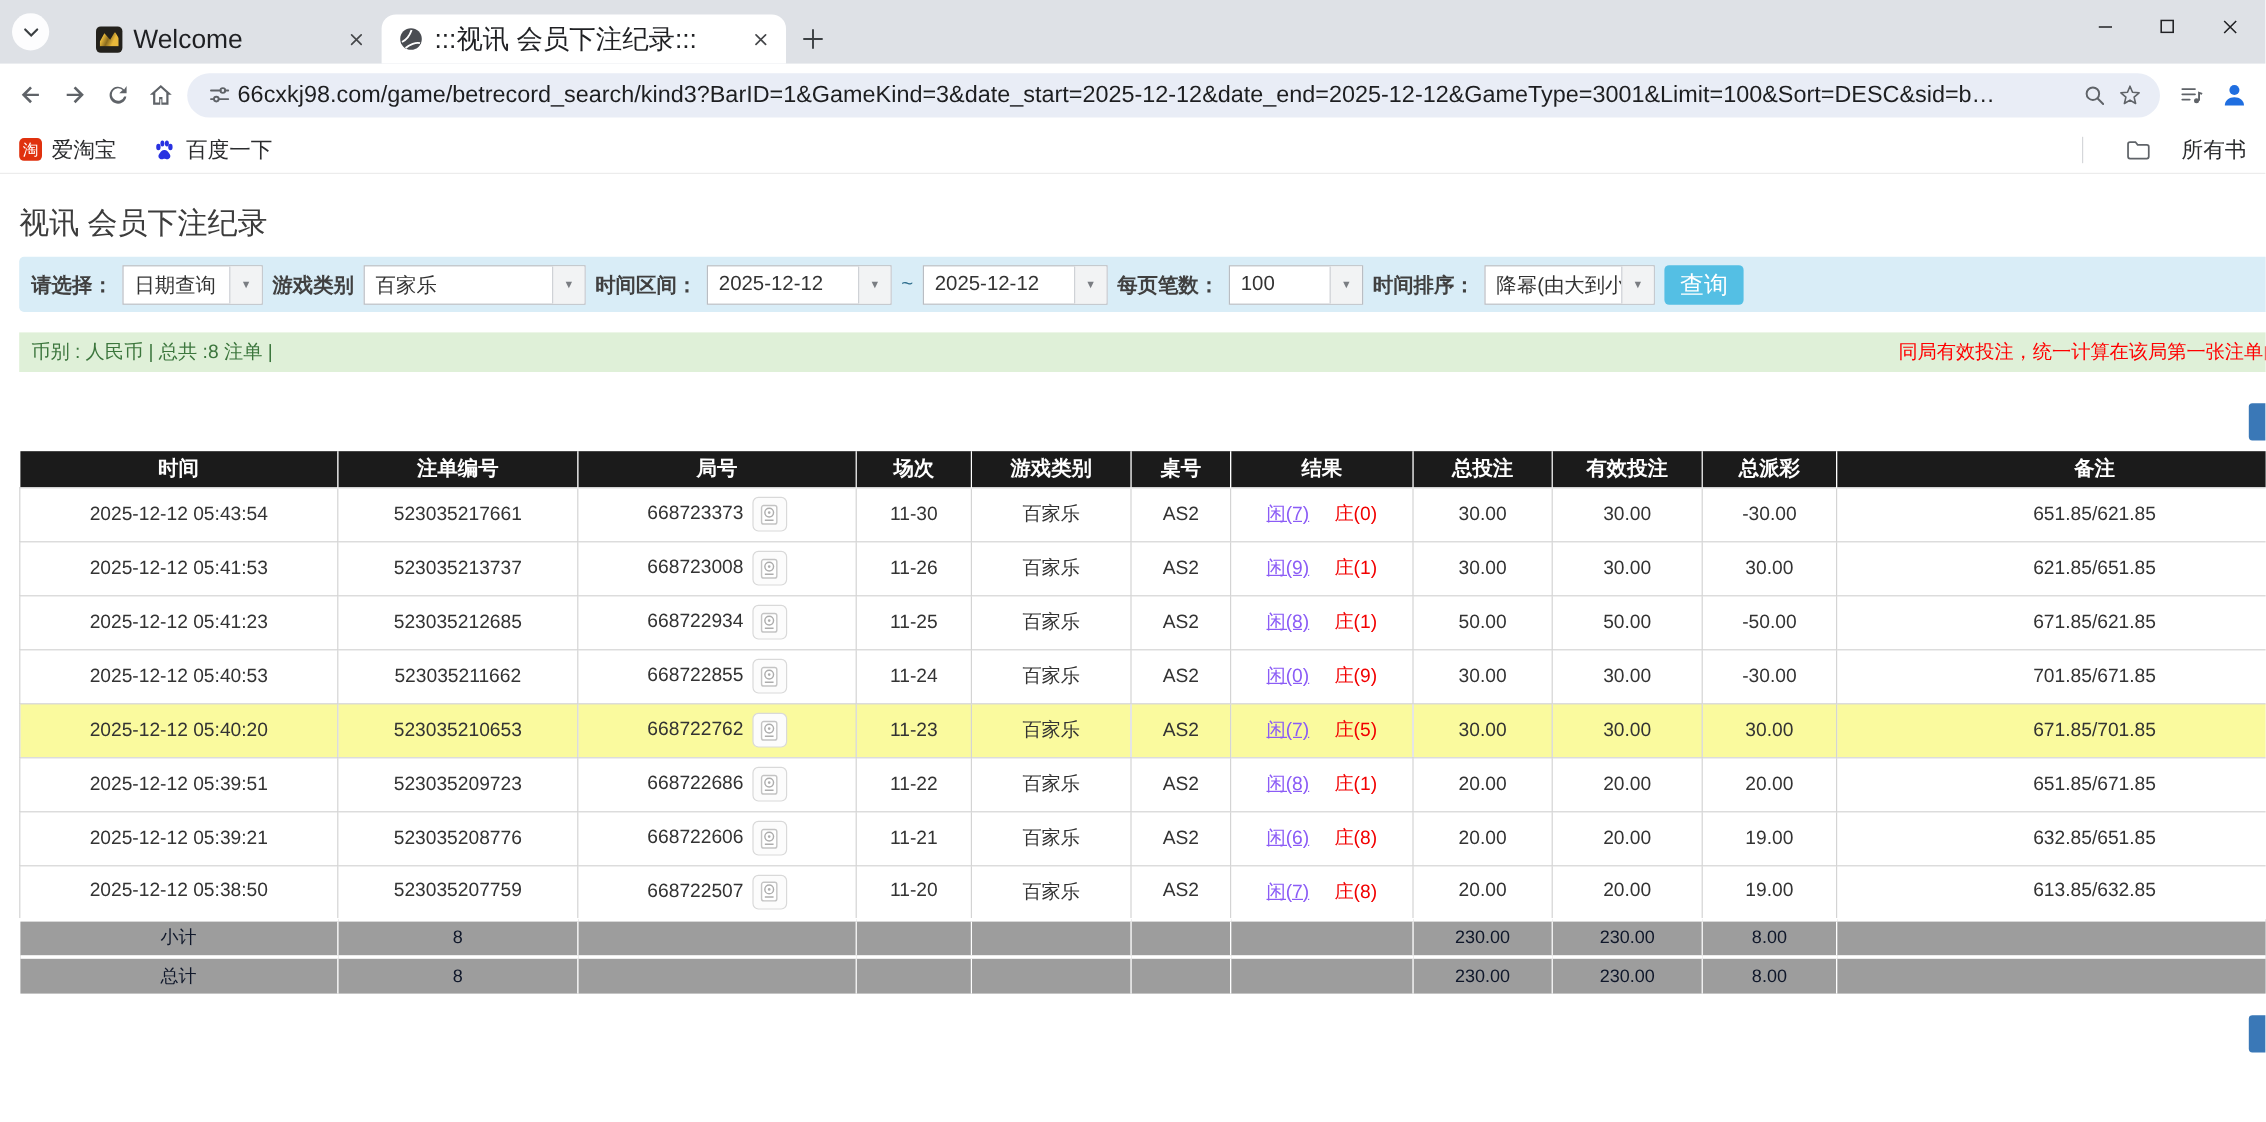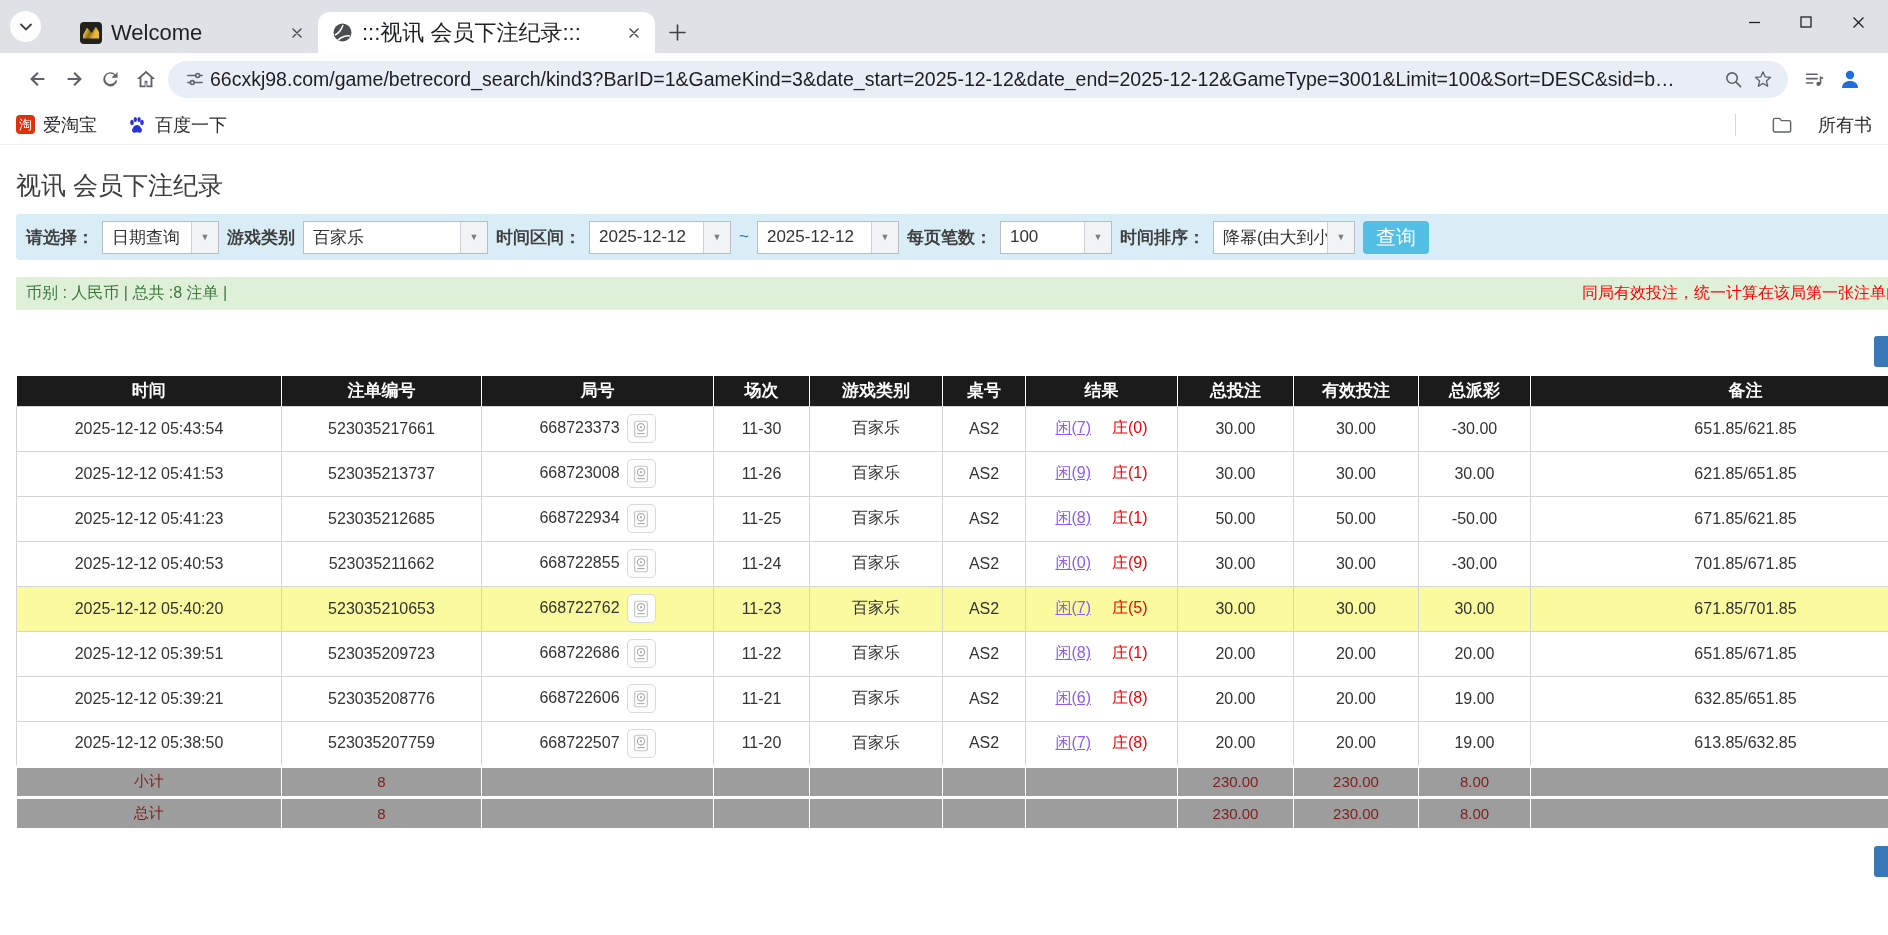--- a/index.html
+++ b/index.html
@@ -19,21 +19,21 @@
   .tab-close { width:22px; height:22px; border-radius:50%; display:flex; align-items:center;
     justify-content:center; color:#45474a; font-size:15px; }
   .newtab { height:41px; display:flex; align-items:center; padding-left:14px;
     font-size:24px; color:#3c4043; }
   .fav-welcome { width:22px; height:22px; border-radius:4px; background:#23211c; position:relative; overflow:hidden; flex:none;}
   .fav-welcome::after { content:""; position:absolute; left:3px; top:5px; width:16px; height:12px;
     background:linear-gradient(115deg,#e8b83a 20%,#8a6a1d 45%,#e8b83a 70%); clip-path:polygon(0 70%,25% 10%,55% 55%,80% 0,100% 45%,100% 100%,0 100%); }
   .win-controls { position:absolute; right:4px; top:4px; display:flex; }
   .win-btn { width:52px; height:36px; display:flex; align-items:center; justify-content:center; color:#202124; }
 
-  .toolbar { height:52px; background:#fff; display:flex; align-items:center; padding:0 20px; }
+  .toolbar { height:52px; background:#fff; display:flex; align-items:center; padding:0 8px; }
   .icon-btn { width:36px; height:36px; border-radius:50%; display:flex; align-items:center; justify-content:center; flex:none; }
   .omnibox { flex:1; height:37px; background:#e9edf6; border-radius:19px; display:flex;
     align-items:center; padding:0 10px 0 12px; margin:0 8px 0 4px; min-width:0; }
   .url-text { flex:1; font-size:19.5px; color:#1d1e20; white-space:nowrap; overflow:hidden; }
 
   .bookmarks { height:40px; background:#fff; display:flex; align-items:center; padding:0 16px;
     font-size:18px; color:#2b2c2e; border-bottom:1px solid #ececec; }
   .bm-item { display:flex; align-items:center; gap:8px; margin-right:30px; }
   .bm-taobao { width:19px; height:19px; background:#e0310e; border-radius:4px; color:#fff;
     font-size:13px; display:flex; align-items:center; justify-content:center; }
@@ -44,42 +44,42 @@
   .content { width:1960px; padding-left:16px; }
   .page-title { font-size:25px; font-weight:400; color:#3c3c3c; margin:24px 0 12px; }
 
   .filterbar { background:#d9edf7; border-radius:4px; height:46px; display:flex;
     align-items:center; gap:8px; padding:0 10px; font-size:17px; }
   .flabel { color:#404040; font-weight:bold; white-space:nowrap;font-family:Liberation Mono, monospace; }
   .combo { background:#fff; border:1px solid #b9bdc3; height:33px; display:flex; align-items:stretch; }
   .combo-text { padding:0 9px; font-size:17px; color:#333; display:flex; align-items:center; flex:1; white-space:nowrap; overflow:hidden;}
   .combo-arrow { width:27px; border-left:1px solid #cfd2d6; background:#f2f3f4; display:flex;
     align-items:center; justify-content:center; font-size:9px; color:#7a7d82; flex:none;}
-  .w1{width:117px}.w2{width:185px}.w3{width:142px}.w4{width:112px}.w5{width:142px}
+  .w1{width:117px}.w2{width:185px}.w3{width:154px}.w4{width:112px}.w5{width:142px}
   .tilde { color:#31708f; }
   .search-btn { background:#54bfe4; color:#fff; border:none; height:33px; padding:0 13px;
     border-radius:4px; font-size:20px; cursor:pointer; }
 
   .summary { margin-top:17px; height:33px; background:#dff0d8; display:flex; align-items:center;
     padding:0 10px; font-size:16px; color:#3c763d; position:relative; width:1944px; }
   .summary-right { position:absolute; right:58px; color:#ff0000; font-size:16px; white-space:nowrap; }
 
   table.bet-table { border-collapse:collapse; table-layout:fixed; width:1944px; margin-top:66px; }
   .bet-table thead th { background:#1b1b1b; color:#fff; height:30px; font-size:17px;
     font-weight:bold; border-right:1px solid #fff; }
   .bet-table tbody td { height:45px; border:1px solid #d4d4d4; background:#fff; text-align:center;
     font-size:16px; color:#333; overflow:hidden; white-space:nowrap; }
   .bet-table tbody tr.highlight td { background:#fafa9e; }
   .blue { color:#2277e0; }
   .red, .neg { color:#f20000; }
   .result-player { color:#8b5cf6; margin-right:21px;text-decoration:underline; }
   .result-banker { color:#f20000; }
   .video-btn { display:inline-flex; width:29px; height:29px; border:1px solid #d9d9d9; background:#fcfcfc;
     border-radius:5px; align-items:center; justify-content:center; vertical-align:middle; margin-left:7px; }
-  .bet-table tfoot td { background:#9d9d9d; color:#7f1d1d; height:31px; text-align:center;
+  .bet-table tfoot td { background:#9d9d9d; color:#0f172a; height:31px; text-align:center;
     font-size:15px; border-right:1px solid #fff; border-top:3px solid #fff; }
 
   .edge-btn { position:absolute; right:0; width:14px; height:31px; background:#3a78b7;
     border-radius:3px 0 0 3px; }
   .edge-top { top:336px; } .edge-bottom { top:846px; }
 
   svg { display:block; }
 </style>
 </head>
 <body>

